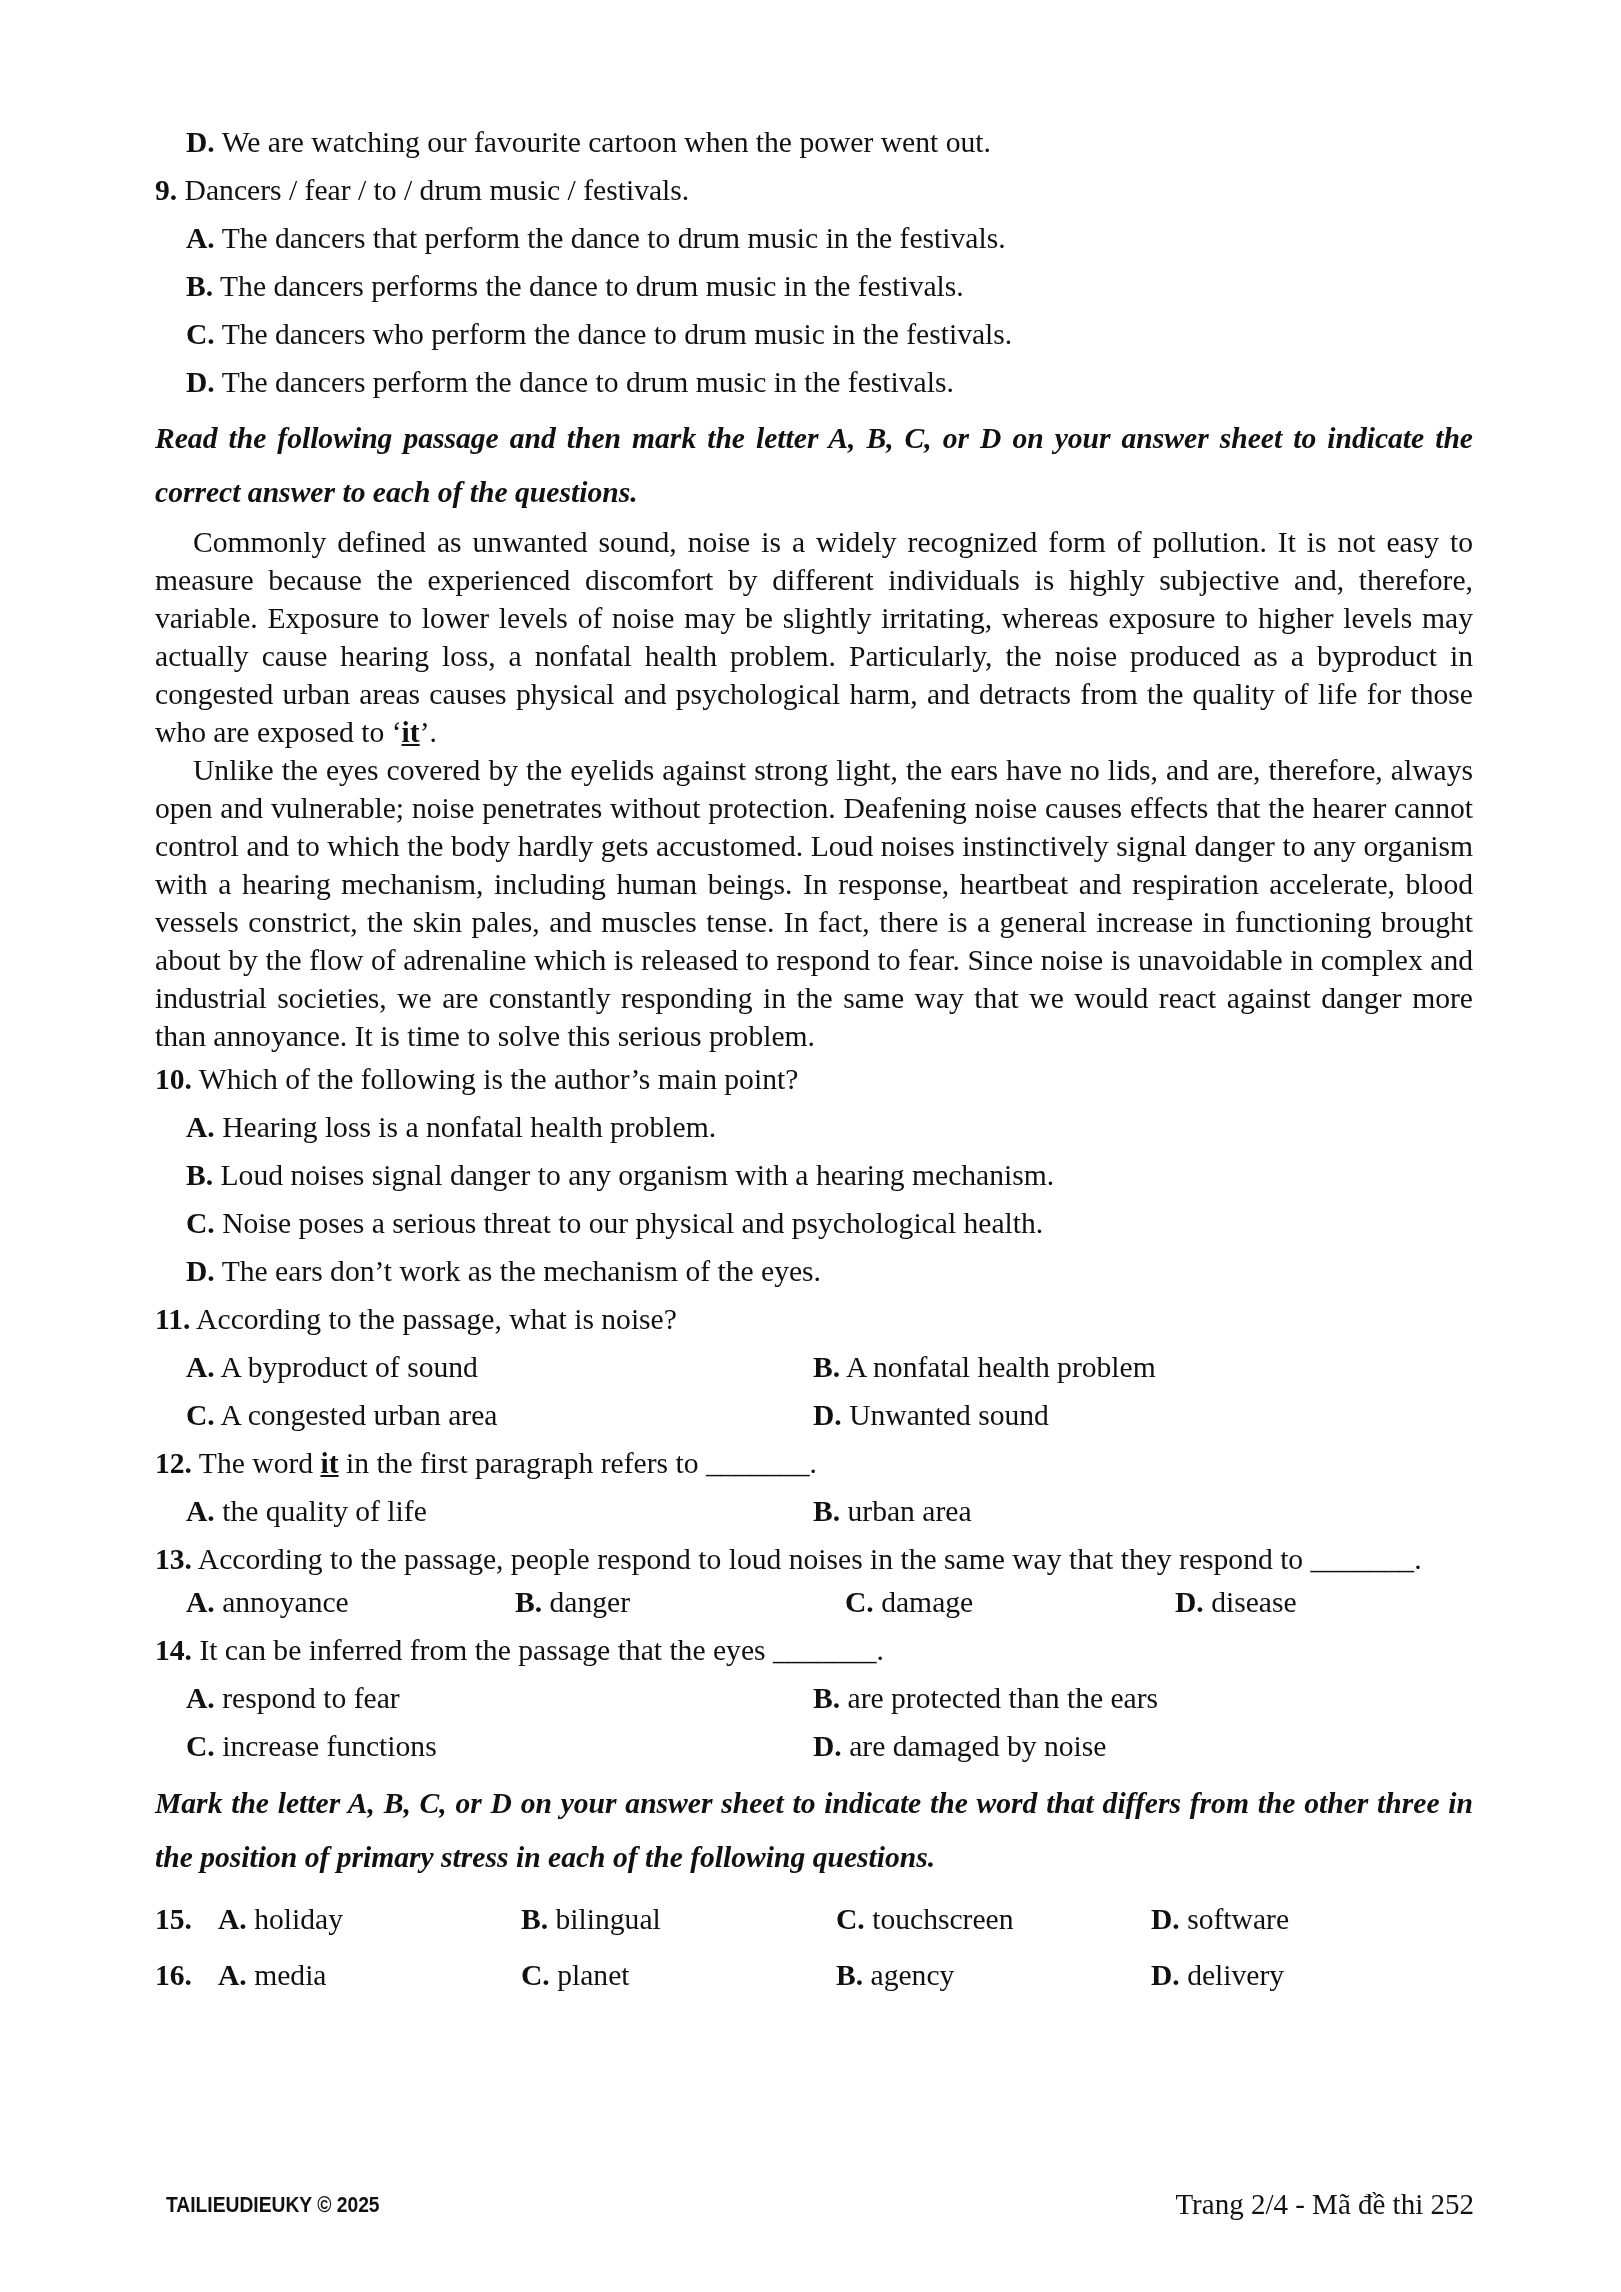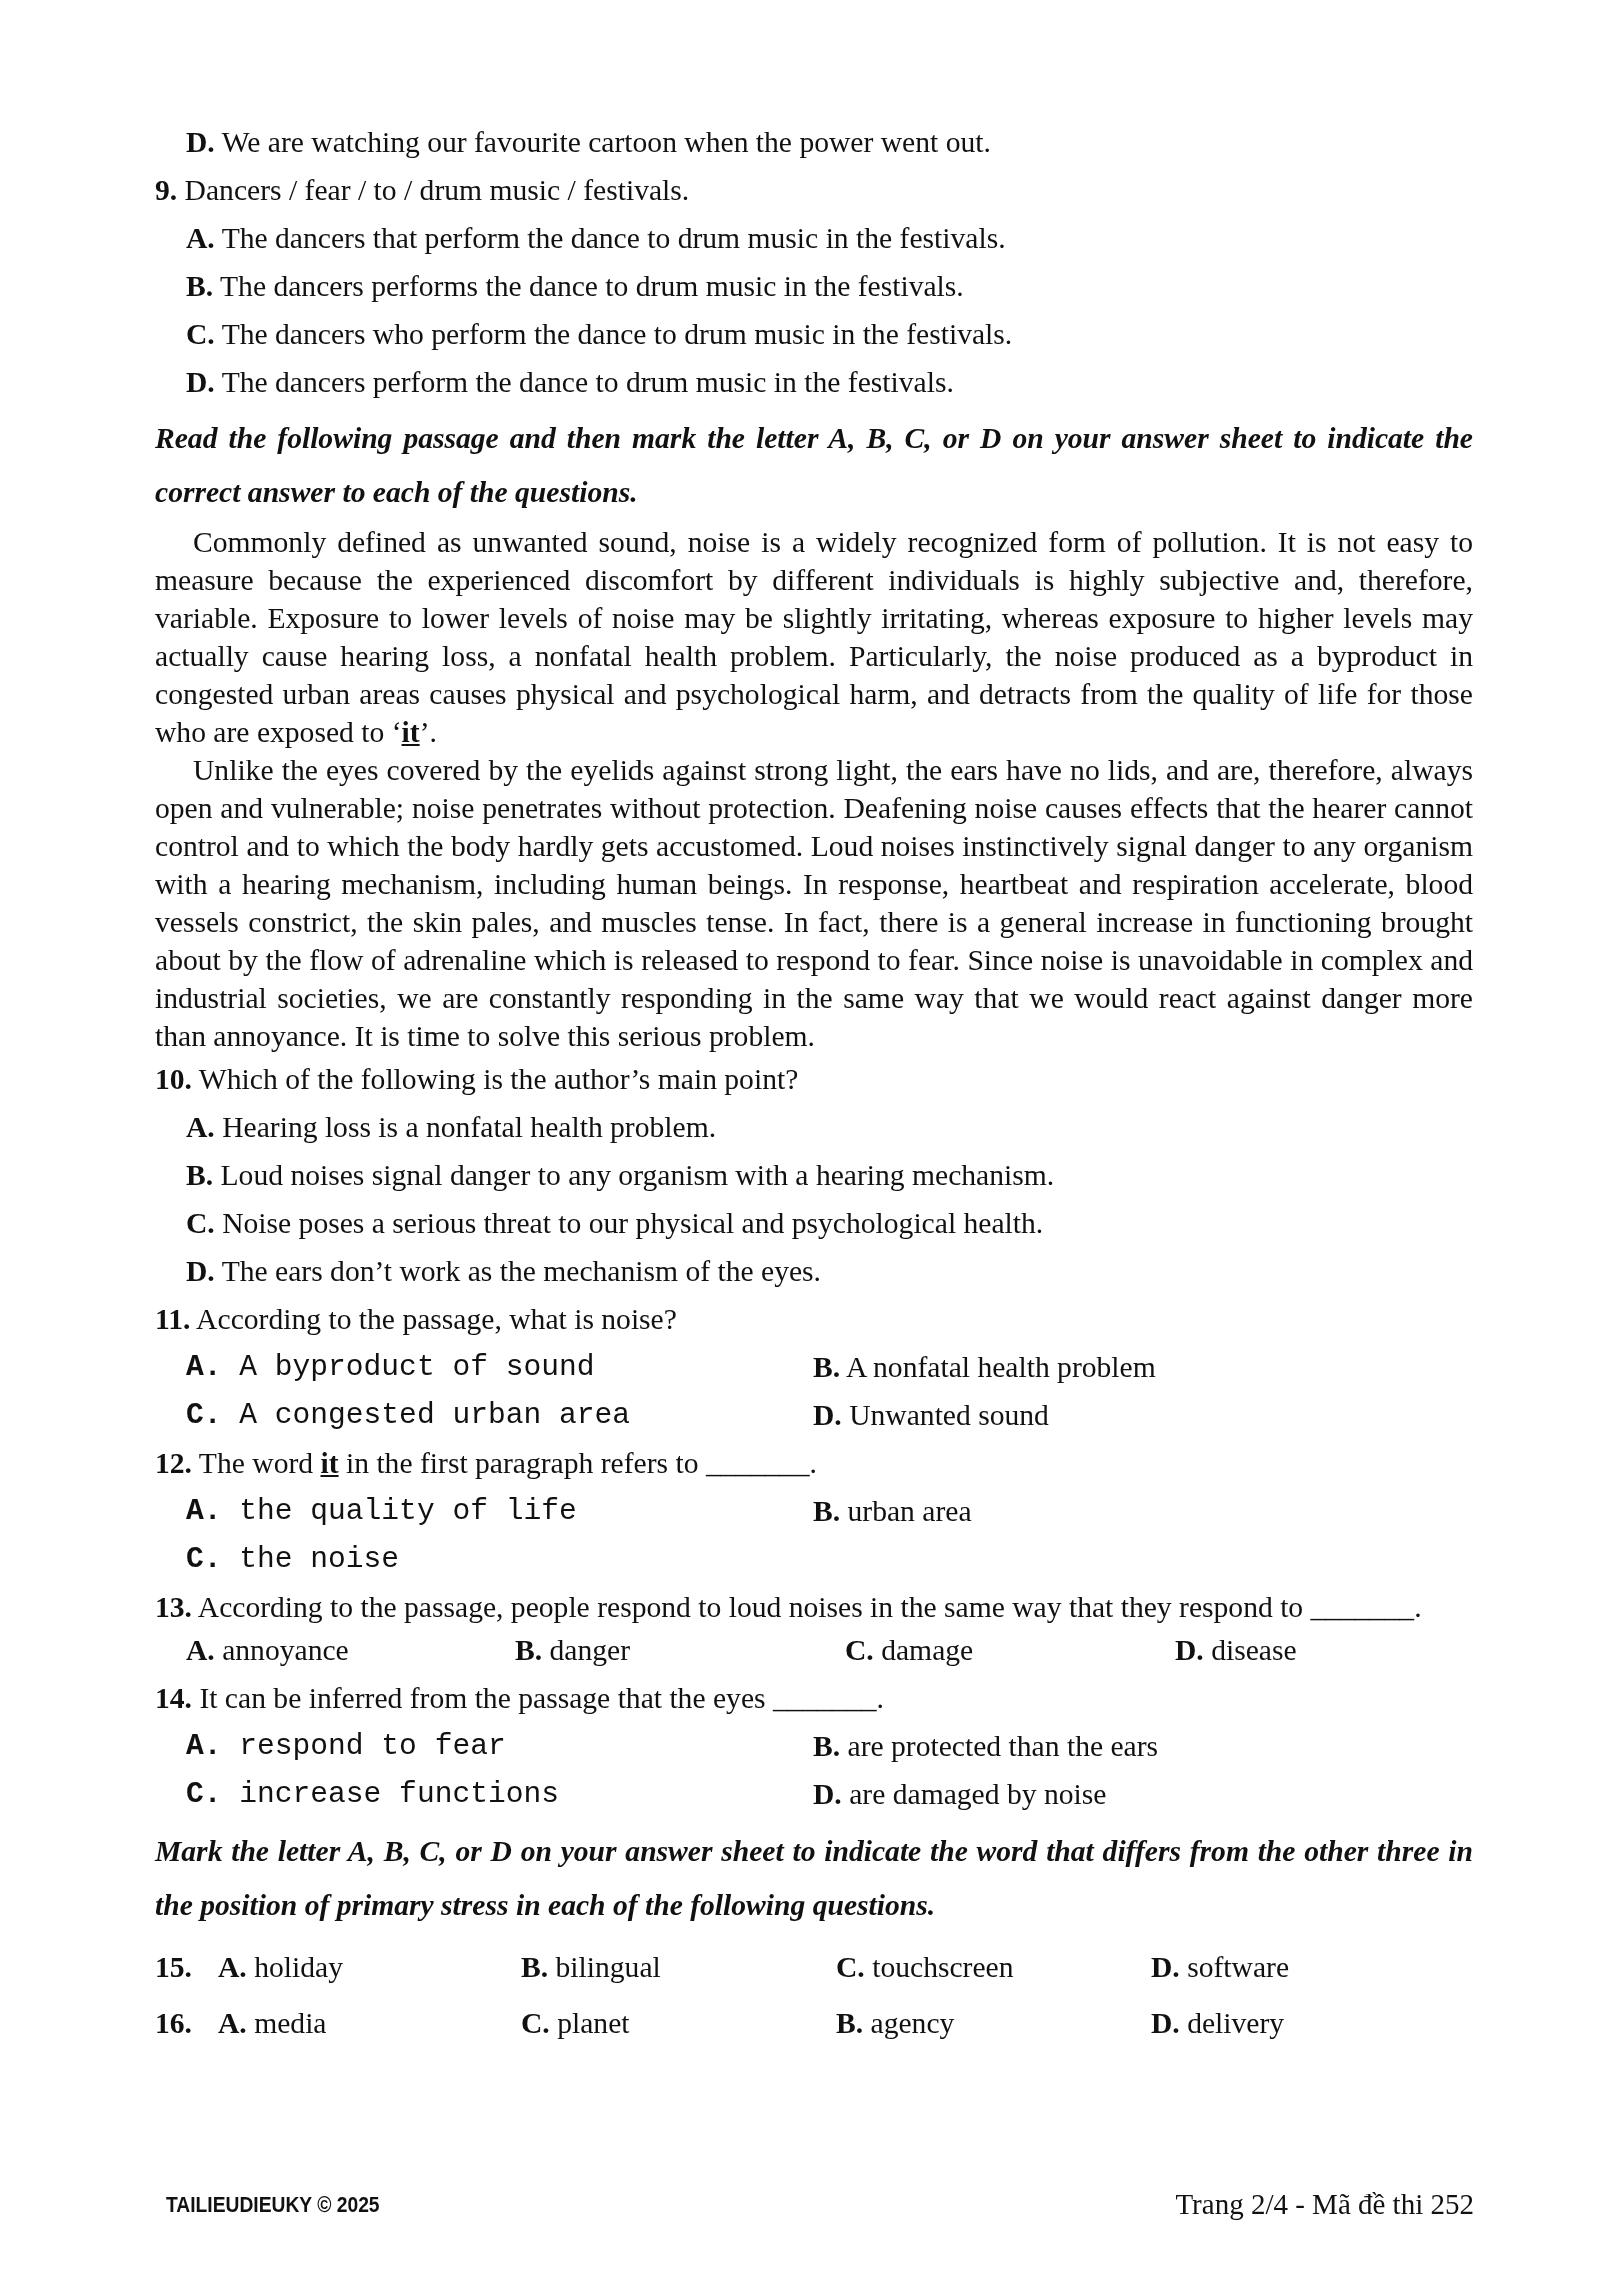--- a/index.html
+++ b/index.html
@@ -10,21 +10,21 @@
   }
   .page { position: absolute; left: 155px; top: 118px; width: 1318px; }
   .line { height: 48px; line-height: 48px; white-space: nowrap; }
   .opt { padding-left: 31px; }
   .b { font-weight: bold; }
   .instr { font-weight: bold; font-style: italic; line-height: 54px; margin-top: 5.4px; margin-bottom: 3.6px; text-align: justify; }
   .para { line-height: 38px; text-align: justify; text-indent: 38px; }
   .ul { text-decoration: underline; font-weight: bold; }
   .grid2 { display: grid; grid-template-columns: 658px 660px; }
   .grid2 > div { height: 48px; line-height: 48px; white-space: nowrap; }
-  .grid2 .l { padding-left: 31px; font-family: Liberation Mono, monospace; }
+  .grid2 .l { padding-left: 31px; }
   .grid4 { display: grid; grid-template-columns: 329px 330px 330px 330px; padding-left: 31px; }
   .grid4 > div { height: 48px; line-height: 48px; white-space: nowrap; }
   .q13 { line-height: 38px; text-align: justify; margin-top: 5.4px; }
   .stress { display: grid; grid-template-columns: 63px 303px 315px 315px 322px; }
   .stress > div { height: 48px; line-height: 48px; white-space: nowrap; margin-top: 8px; }
   .footer { position: absolute; top: 2185px; left: 166px; width: 1308px; height: 39px; }
   .footer-left { position: absolute; left: 0; top: 0; font-family: "Liberation Sans", "DejaVu Sans", sans-serif; font-weight: bold; font-size: 22.4px; line-height: 39px; transform: scaleX(0.86); transform-origin: left center; }
   .footer-right { position: absolute; right: 0; top: 0; font-size: 29px; line-height: 39px; }
 </style>
 </head>
@@ -81,21 +81,20 @@
     <div class="l"><span class="b">C.</span><span> A congested urban area</span></div>
     <div><span class="b">D.</span><span> Unwanted sound</span></div>
   </div>
 
   <div class="line">
     <span class="b">12.</span><span> The word </span><span class="ul">it</span><span> in the first paragraph refers to _______.</span>
   </div>
   <div class="grid2">
     <div class="l"><span class="b">A.</span><span> the quality of life</span></div>
     <div><span class="b">B.</span><span> urban area</span></div>
-    <div class="l"><span class="b">C.</span><span> the noise</span></div>
   </div>
 
   <div class="q13">
     <span class="b">13.</span><span> According to the passage, people respond to loud noises in the same way that they respond to _______.</span>
   </div>
   <div class="grid4">
     <div><span class="b">A.</span><span> annoyance</span></div>
     <div><span class="b">B.</span><span> danger</span></div>
     <div><span class="b">C.</span><span> damage</span></div>
     <div><span class="b">D.</span><span> disease</span></div>

